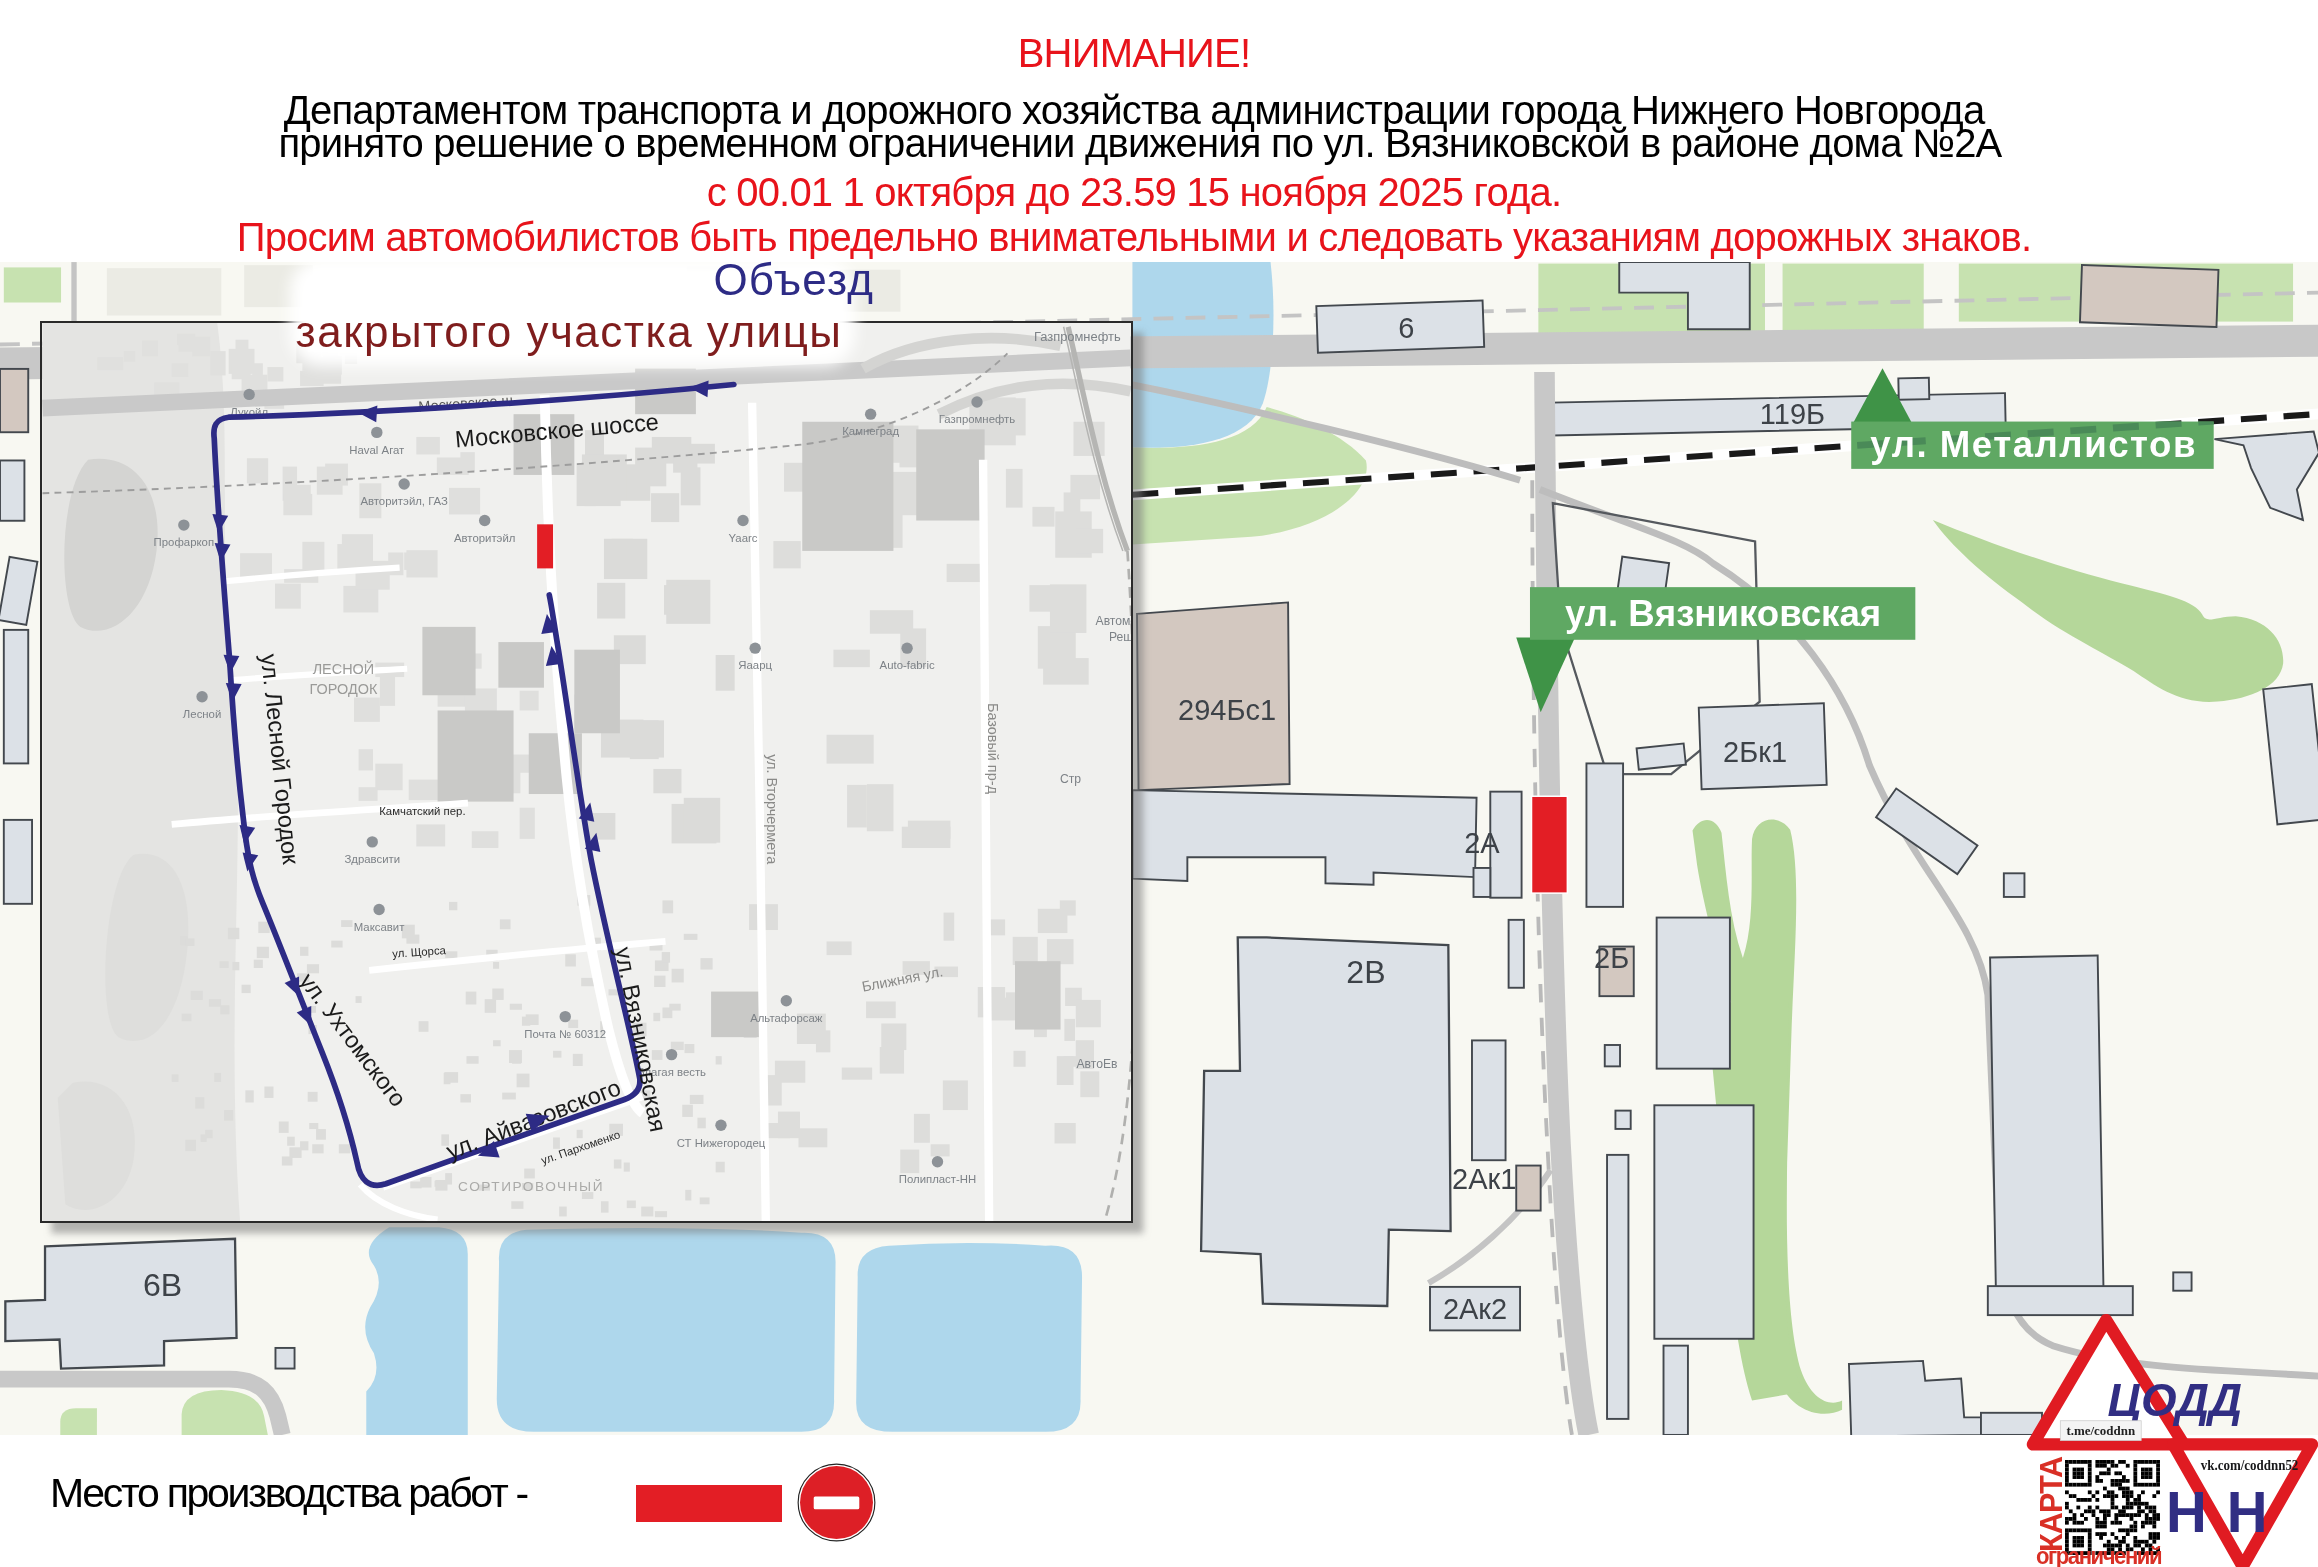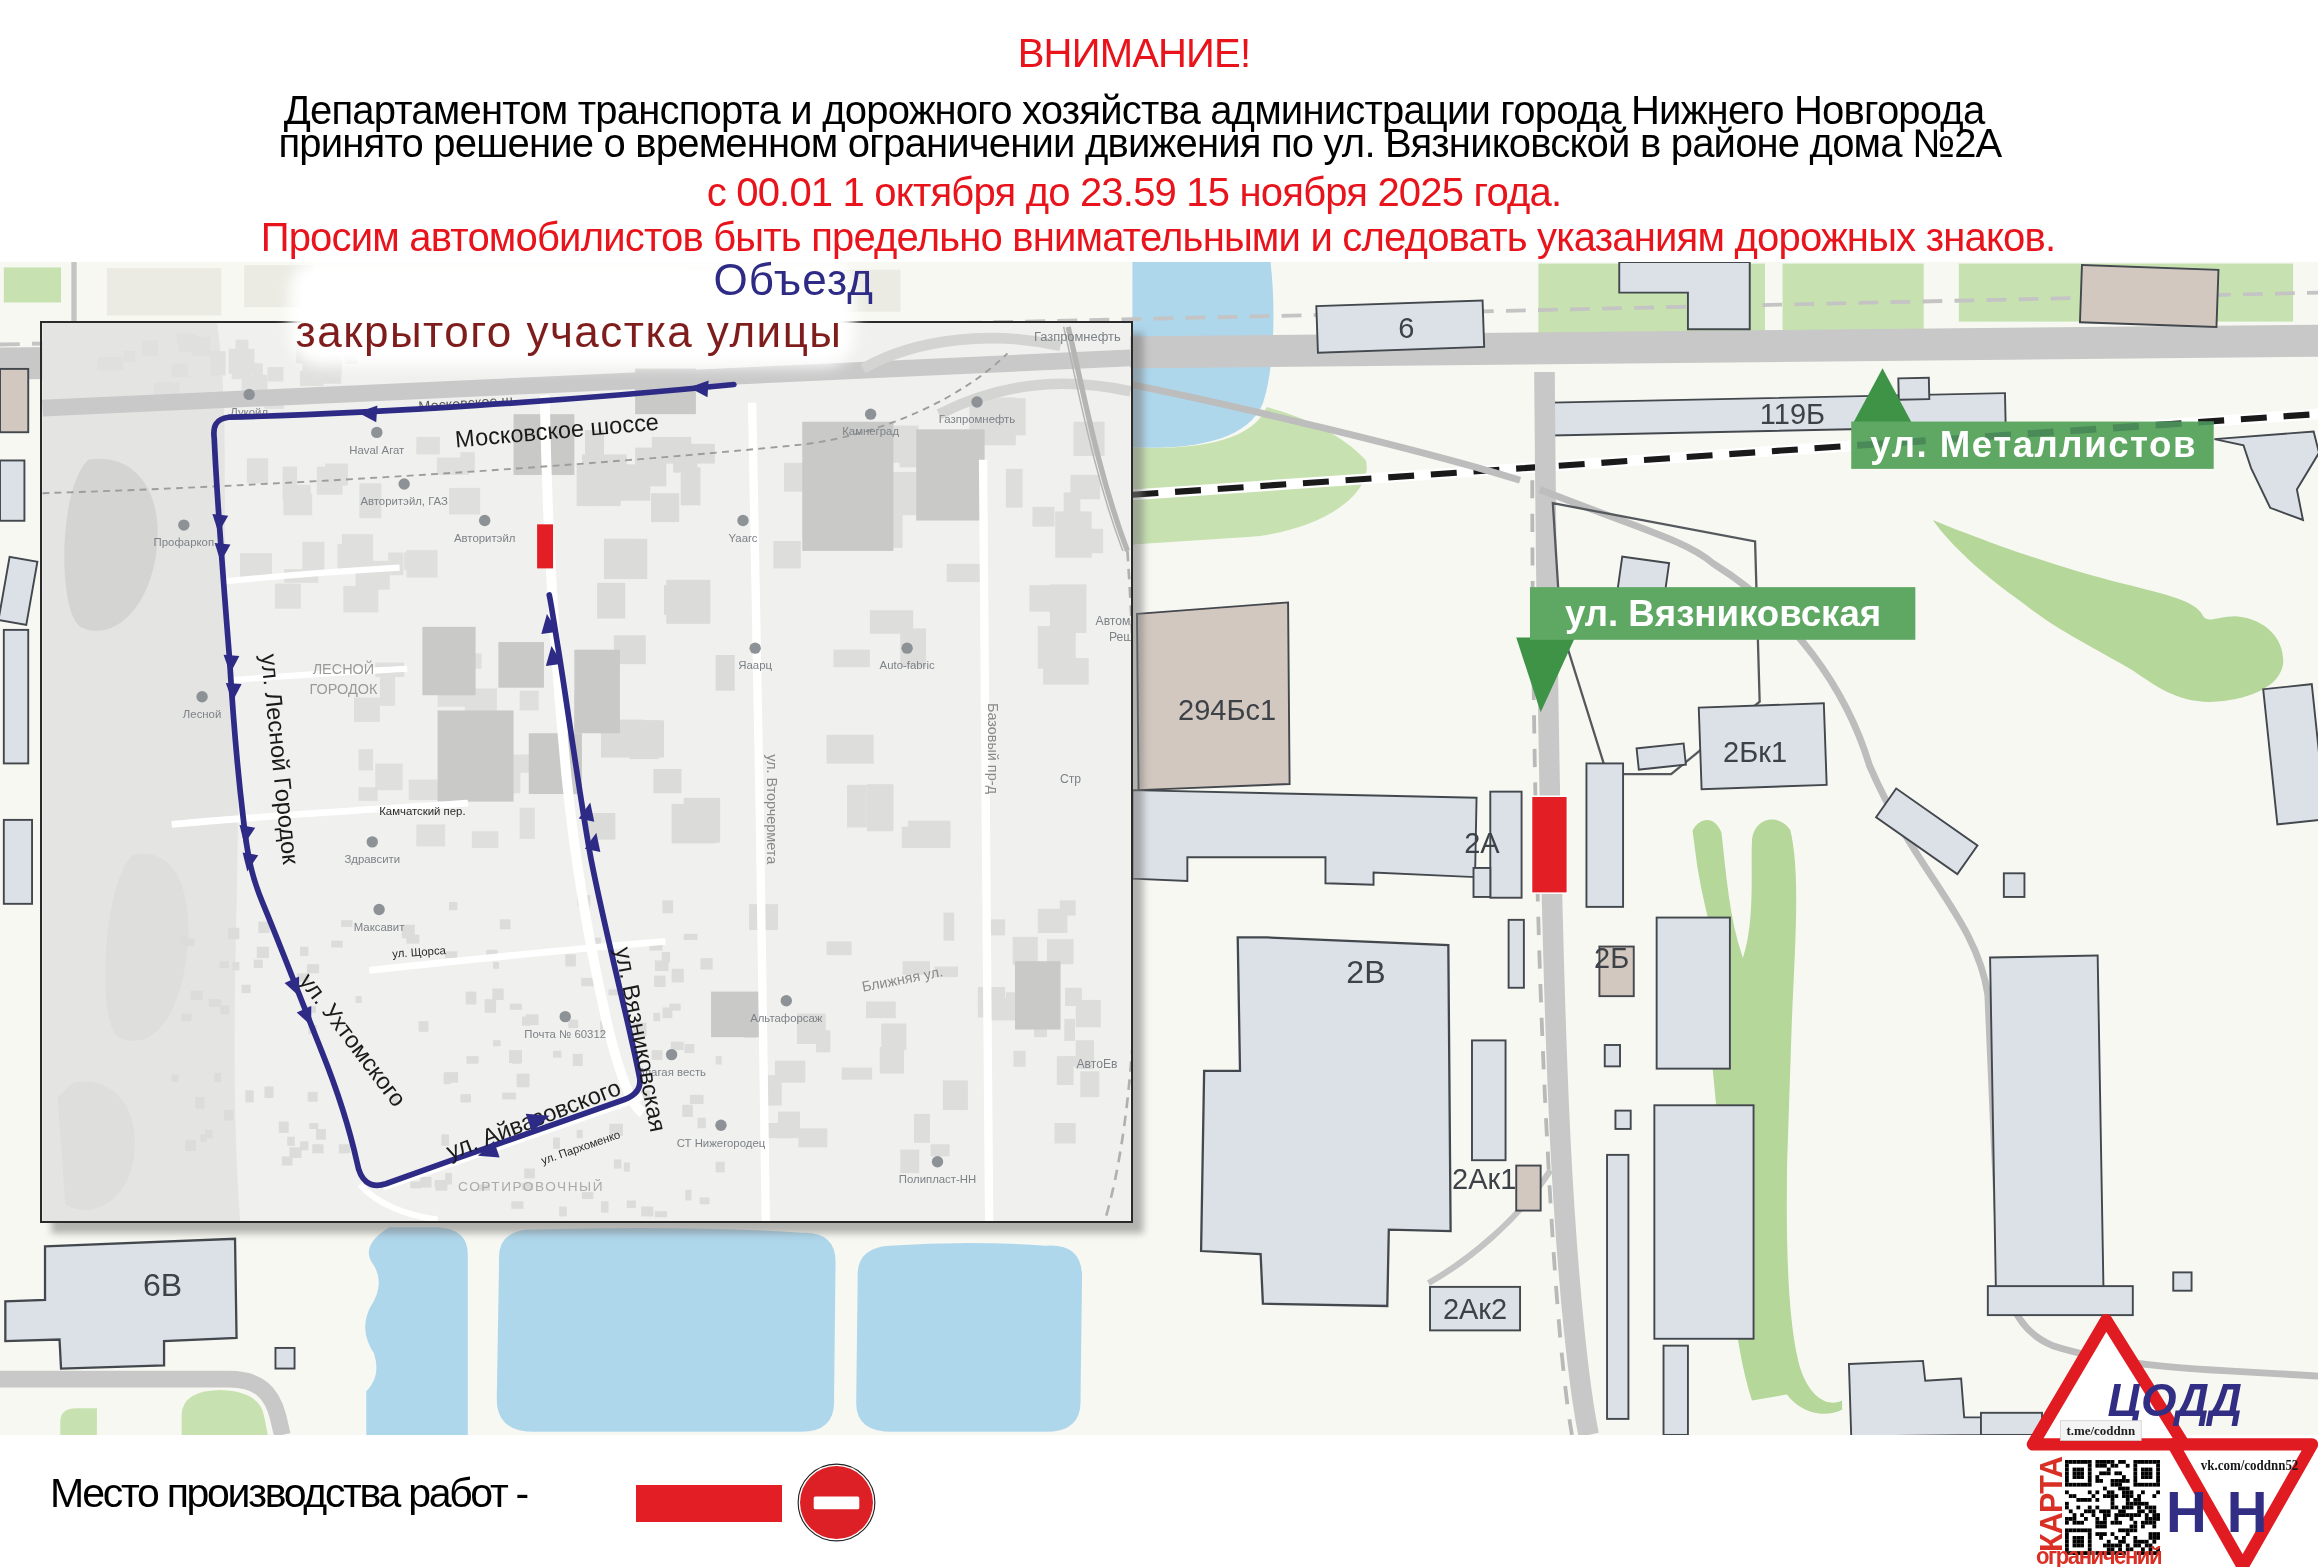--- a/index.html
+++ b/index.html
@@ -566,21 +566,21 @@
 <div style="position:absolute;left:264px;top:307px;width:610px;text-align:center;font-size:44px;color:#7f1d1d;letter-spacing:1.5px;white-space:nowrap;">закрытого участка улицы</div>
 
 <div class="hl" style="top:30.5px;color:#e8131b;">ВНИМАНИЕ!</div>
 
 <div class="hl" style="top:88px;color:#000;">Департаментом транспорта и дорожного хозяйства администрации города Нижнего Новгорода</div>
 
 <div class="hl" style="top:121px;color:#000;padding-left:12px;">принято решение о временном ограничении движения по ул. Вязниковской в районе дома №2А</div>
 
 <div class="hl" style="top:170px;color:#e8131b;">с 00.01 1 октября до 23.59 15 ноября 2025 года.</div>
 
-<div class="hl" style="top:215px;color:#e8131b;margin-left:24px;">Просим автомобилистов быть предельно внимательными и следовать указаниям дорожных знаков.</div>
+<div class="hl" style="top:215px;color:#e8131b;">Просим автомобилистов быть предельно внимательными и следовать указаниям дорожных знаков.</div>
 
 <div style="position:absolute;left:50px;top:1470px;font-size:41px;letter-spacing:-2.3px;color:#000;">Место производства работ -</div>
 
 <div style="position:absolute;left:636px;top:1485px;width:146px;height:37px;background:#e31e25;"></div>
 
 <svg style="position:absolute;left:797px;top:1463px" width="79" height="79" viewBox="0 0 104 104">
 <circle cx="52" cy="52" r="50.5" fill="#ffffff" stroke="#222" stroke-width="1.5"></circle>
 <circle cx="52" cy="52" r="48" fill="#dd1f26"></circle>
 <rect x="22" y="44" width="60" height="17" rx="2" fill="#ffffff"></rect>
 </svg>

